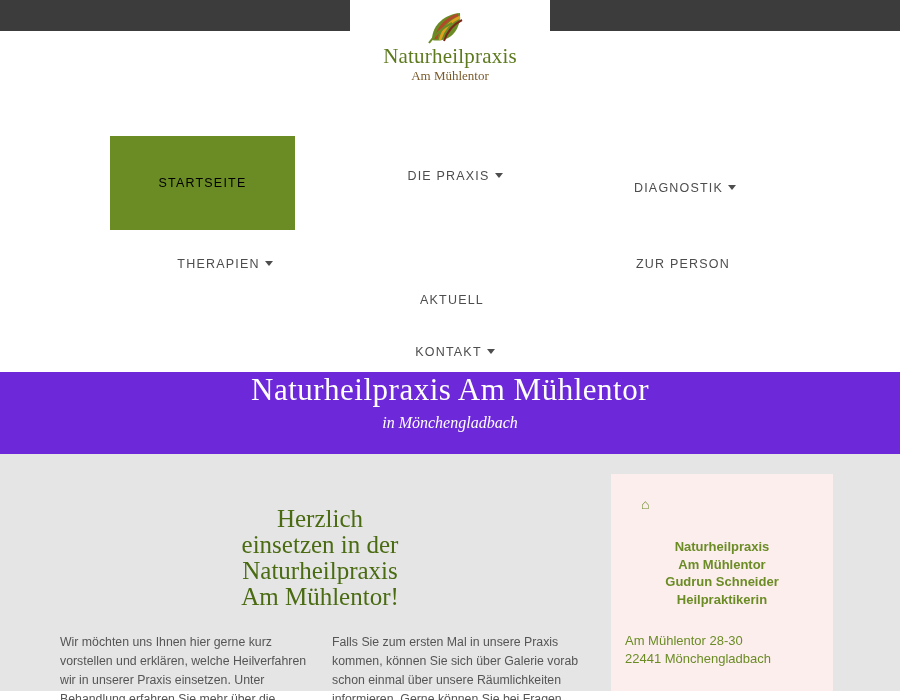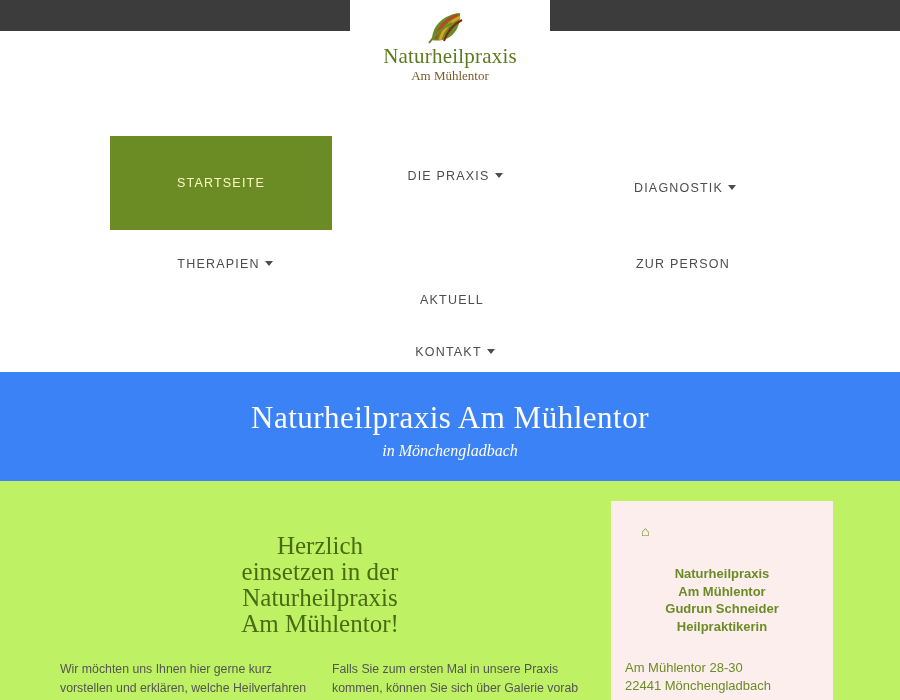--- a/index.html
+++ b/index.html
@@ -74,63 +74,63 @@
     width: 0; height: 0;
     border-left: 4px solid transparent;
     border-right: 4px solid transparent;
     border-top: 5px solid #4d4d4d;
     vertical-align: middle;
     position: relative;
     top: -1px;
   }
   .nav-active {
     background: #6b8c25;
-    color: #fef9c3;
-    width: 222px;
+    color: #000000;
+    width: 185px;
     height: 94px;
     line-height: 94px;
     left: 110px;
     top: 105px;
   }
 
   .n-praxis     { left: 380px; top: 138px; width: 150px; }
   .n-diagnostik { left: 610px; top: 138px; width: 150px; margin-top: 12px; }
   .n-therapien  { left: 150px; top: 226px; width: 150px; }
   .n-aktuell    { left: 377px; top: 226px; width: 150px; margin-top: 36px; }
   .n-person     { left: 608px; top: 226px; width: 150px; }
   .n-kontakt    { left: 380px; top: 314px; width: 150px; }
 
   
   .banner {
-    height: 109px;
-    background: #3b82f6;
+    height: 82px;
+    background: #6d28d9;
     color: #ffffff;
     text-align: center;
-    padding-top: 28px;
+    padding-top: 0;
   }
   .banner h1 {
     margin: 0;
     font-family: "Liberation Serif", serif;
     font-weight: normal;
     font-size: 31px;
     letter-spacing: .5px;
   }
   .banner h2 {
     margin: 6px 0 0 0;
     font-family: "Liberation Serif", serif;
     font-weight: normal;
     font-style: italic;
     font-size: 16px;
   }
 
   
   .content {
     position: relative;
     height: 237px;
-    background: #bef264;
+    background: #e5e5e5;
   }
   .main-col {
     position: absolute;
     left: 60px;
     top: 52px;
     width: 520px;
   }
   .welcome {
     text-align: center;
     font-family: "Liberation Serif", serif;

